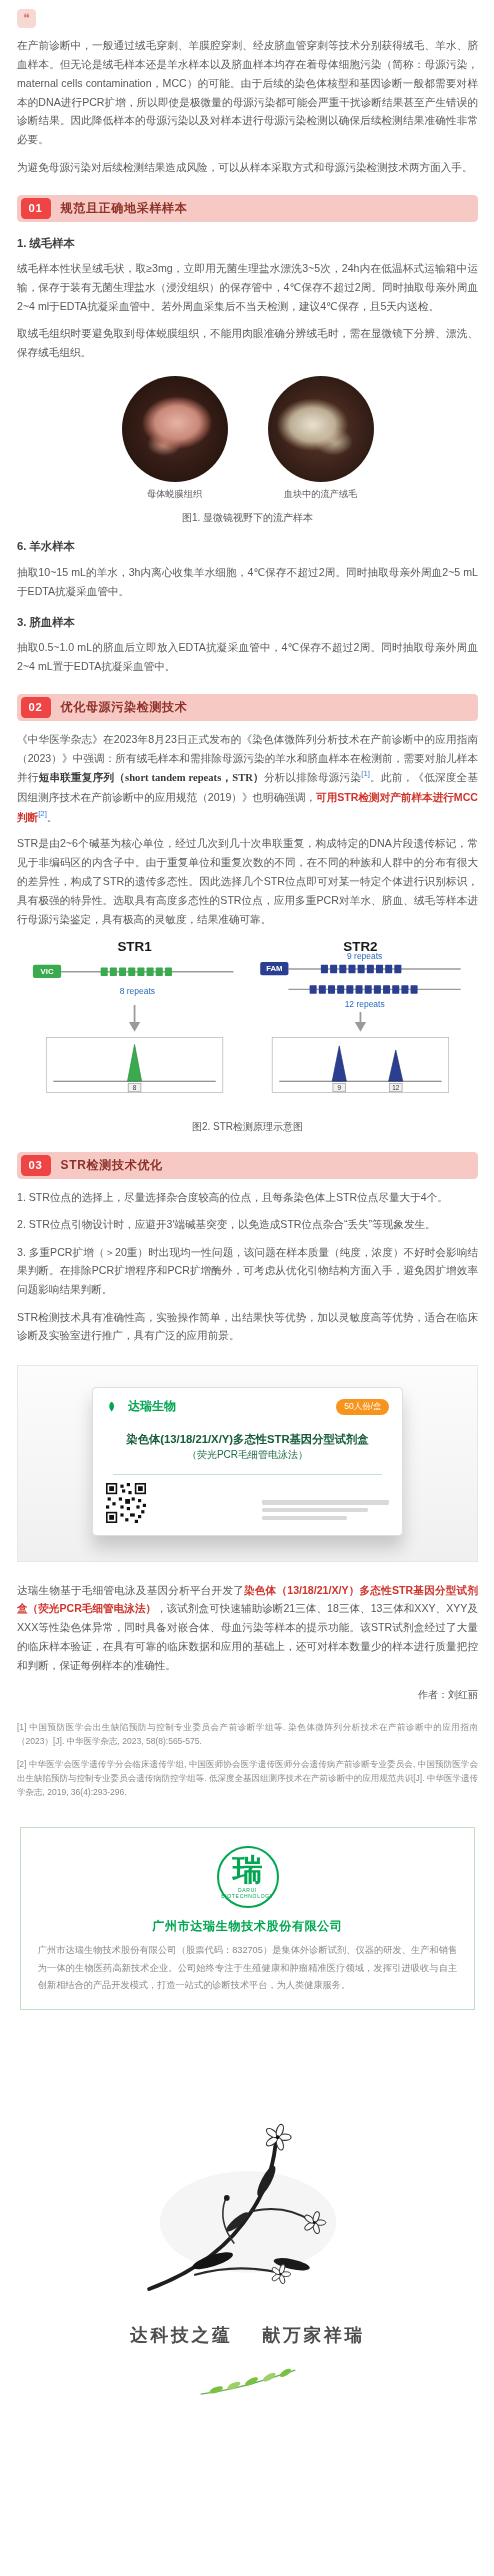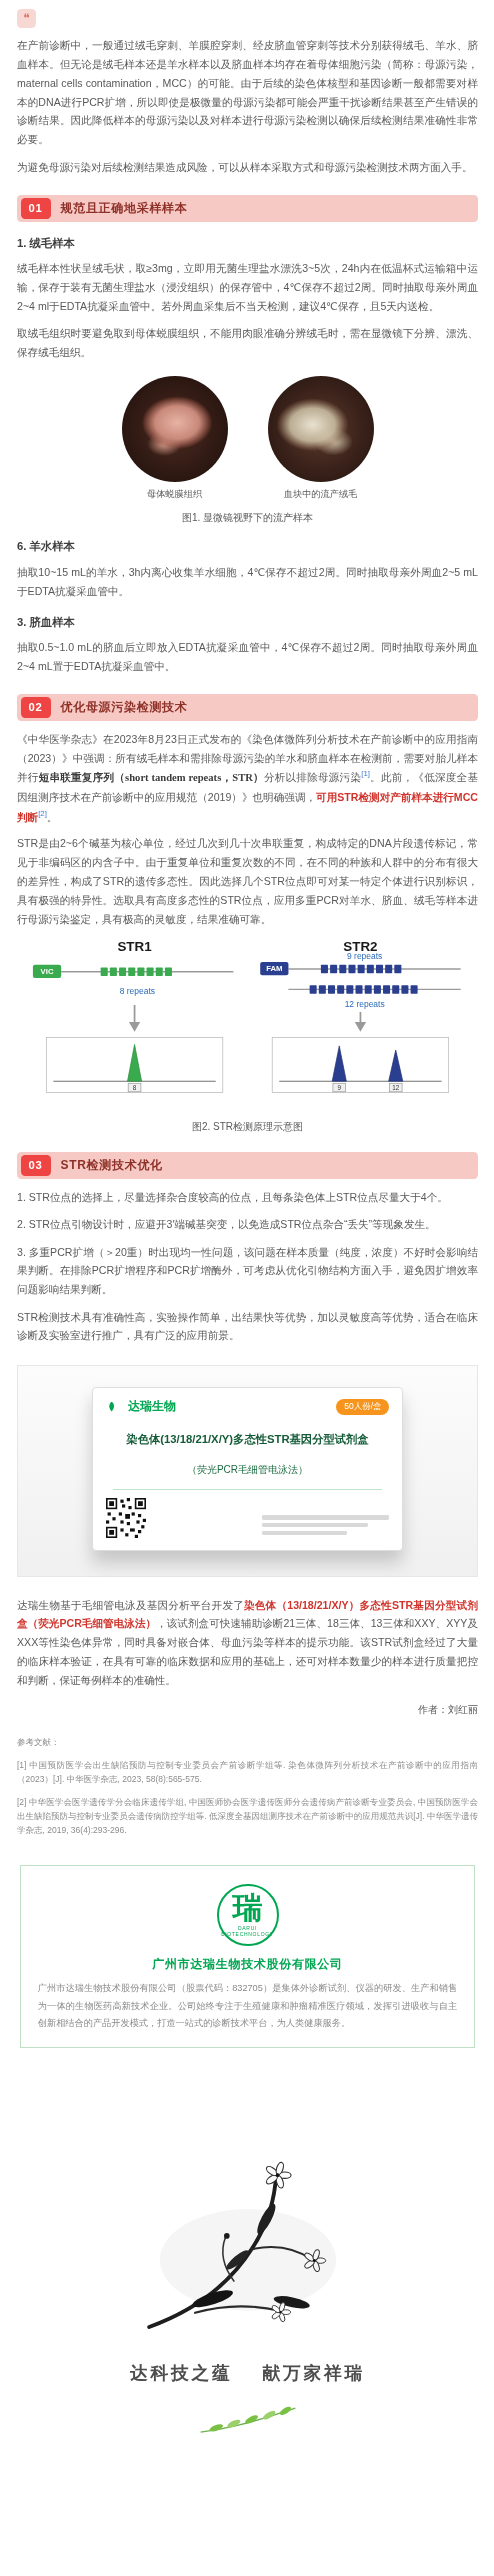--- a/index.html
+++ b/index.html
@@ -41,21 +41,21 @@
   .fig2 { text-align: center; margin-top: 11.3px; }
 
   .product-fig { margin: 20px auto 0 auto; width: 461px; background: linear-gradient(#fcfcfc, #f0f0f0);
     border: 0.7px solid #e7e7e7; padding: 21px 0 25.5px 0; display: flex; justify-content: center; }
   .product-box { width: 311px; background: #fff; border: 0.7px solid #dedede; border-radius: 4.2px;
     box-shadow: 0 11.3px 17px rgba(0,0,0,0.18); padding: 10px 12.7px 11.3px 12.7px; }
   .prod-top { display: flex; justify-content: space-between; align-items: center; }
   .brand { color: #00a651; font-weight: bold; font-size: 12px; display: flex; align-items: center; gap: 11px; }
   .badge-orange { background: #f7941d; color: #fff; border-radius: 8px; font-size: 8.5px; padding: 2.1px 7.8px; }
   .prod-name1 { text-align: center; margin-top: 17px; color: #155c38; font-weight: bold; font-size: 11.3px; }
-  .prod-name2 { text-align: center; margin-top: 16px; color: #1c6b42; font-size: 10px; }
+  .prod-name2 { text-align: center; margin-top: 1px; color: #1c6b42; font-size: 10px; }
   .prod-divider { height: 1.4px; background: #bfe3cb; margin: 11.3px 7px 8.5px 7px; }
   .prod-bottom { display: flex; justify-content: space-between; align-items: flex-end; margin-top: 4.2px; }
   .fineprint .bar { height: 4.2px; background: #d9d9d9; border-radius: 1.4px; margin: 3.5px 0; }
   .fineprint .b1 { width: 127px; } .fineprint .b2 { width: 106px; } .fineprint .b3 { width: 85px; }
 
   .author { text-align: right; font-size: 10px; color: #595959; margin: 12.7px 0 18.4px 0; }
 
   .refs { font-size: 8.5px; color: #8c8c8c; line-height: 1.65; }
   .refs .rtitle { margin: 2.8px 0; }
   .refs p { margin: 9px 0; text-align: justify; }
@@ -273,21 +273,20 @@
       </div>
     </div>
 
     <p class="body" style="margin-top:18.4px">
       <span>达瑞生物基于毛细管电泳及基因分析平台开发了</span><span class="red-bold">染色体（13/18/21/X/Y）多态性STR基因分型试剂盒（荧光PCR毛细管电泳法）</span><span>，该试剂盒可快速辅助诊断21三体、18三体、13三体和XXY、XYY及XXX等性染色体异常，同时具备对嵌合体、母血污染等样本的提示功能。该STR试剂盒经过了大量的临床样本验证，在具有可靠的临床数据和应用的基础上，还可对样本数量少的样本进行质量把控和判断，保证每例样本的准确性。</span>
     </p>
 
     <div class="author">作者：刘红丽</div>
 
     <div class="refs">
-      <div class="rtitle">参考文献：</div>
       <p>[1] 中国预防医学会出生缺陷预防与控制专业委员会产前诊断学组等. 染色体微阵列分析技术在产前诊断中的应用指南（2023）[J]. 中华医学杂志, 2023, 58(8):565-575.</p>
       <p>[2] 中华医学会医学遗传学分会临床遗传学组, 中国医师协会医学遗传医师分会遗传病产前诊断专业委员会, 中国预防医学会出生缺陷预防与控制专业委员会遗传病防控学组等. 低深度全基因组测序技术在产前诊断中的应用规范共识[J]. 中华医学遗传学杂志, 2019, 36(4):293-296.</p>
     </div>
 
     <div class="company-box">
       <div class="logo-circle">
         <div class="logo-char">瑞</div>
         <div class="logo-sub">DARUI BIOTECHNOLOGY</div>
       </div>
       <div class="company-name">广州市达瑞生物技术股份有限公司</div>

